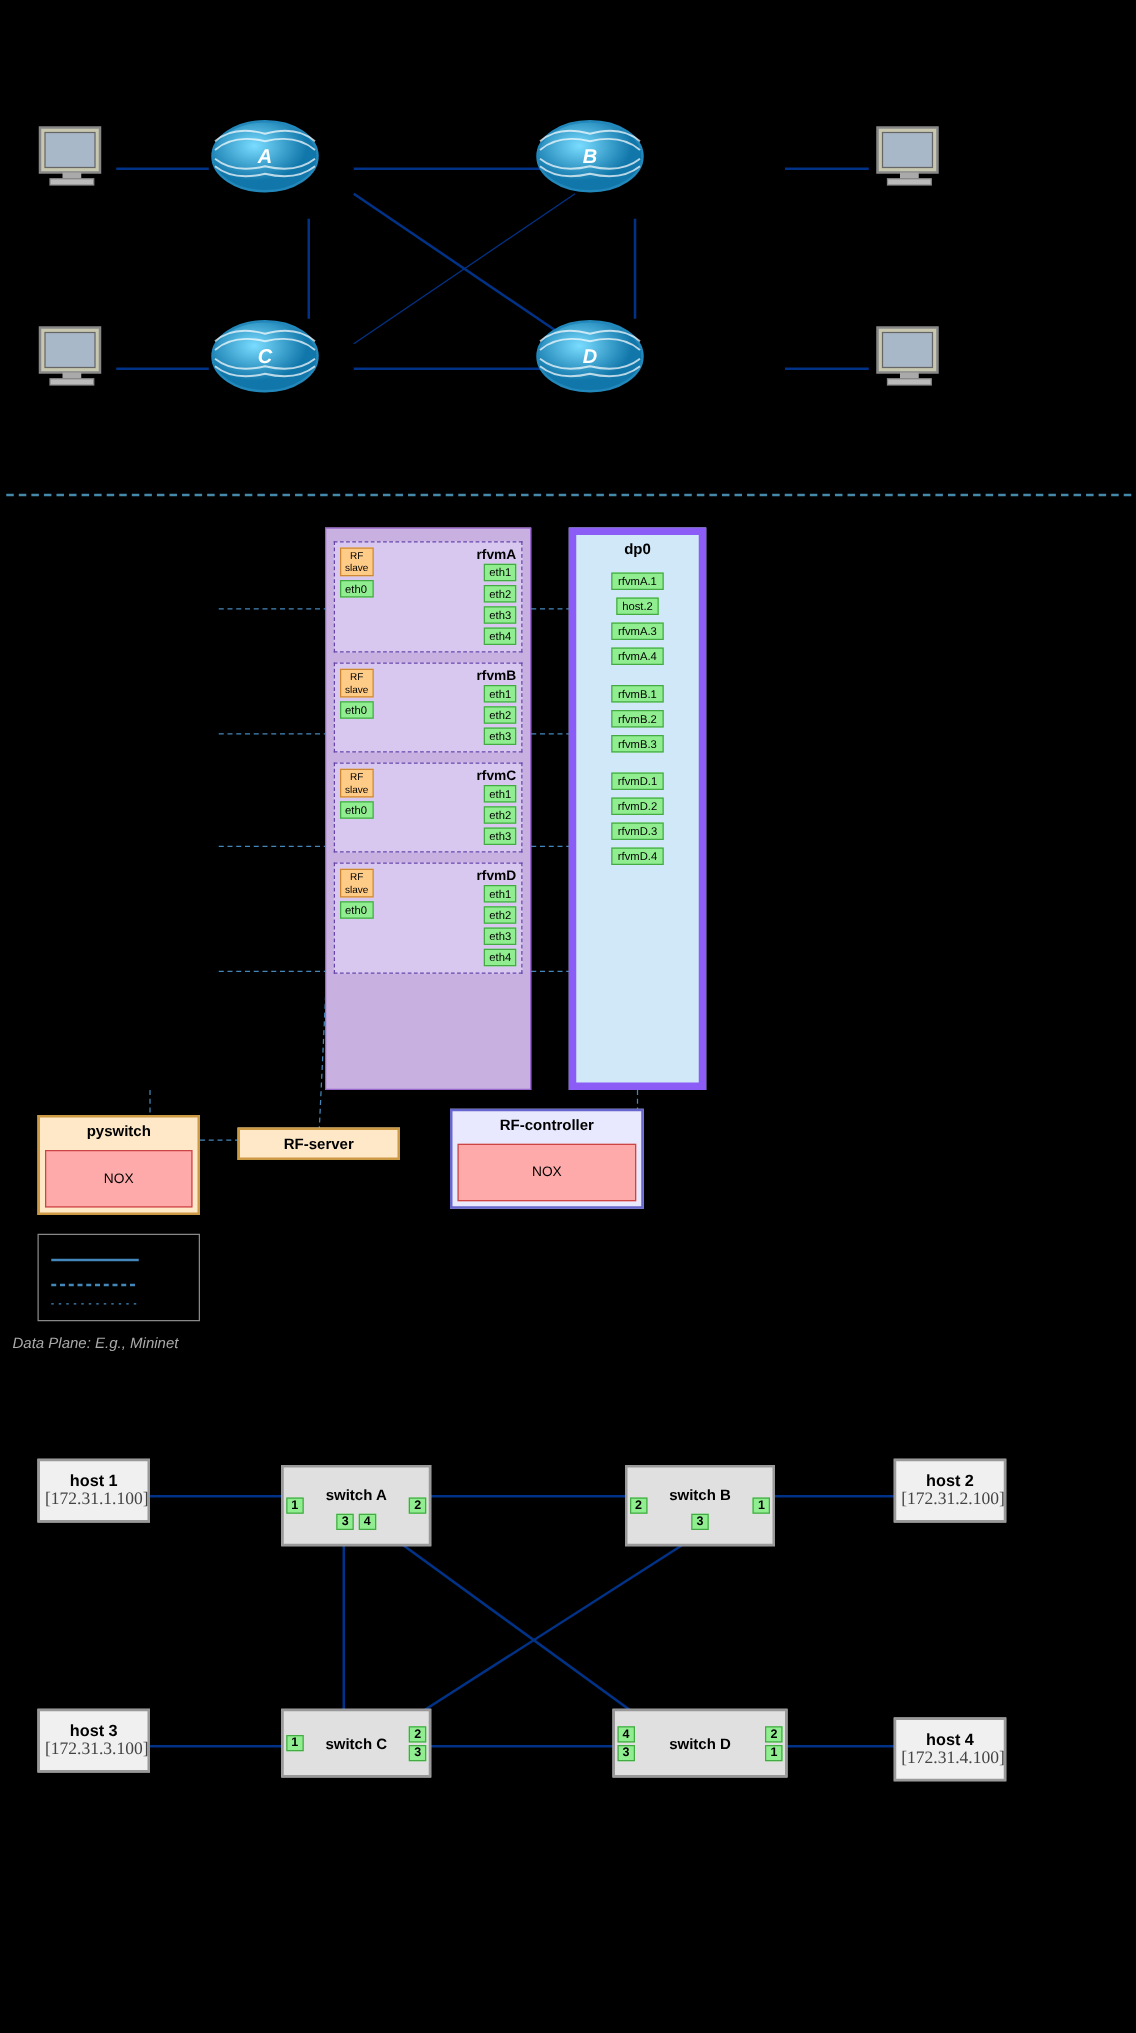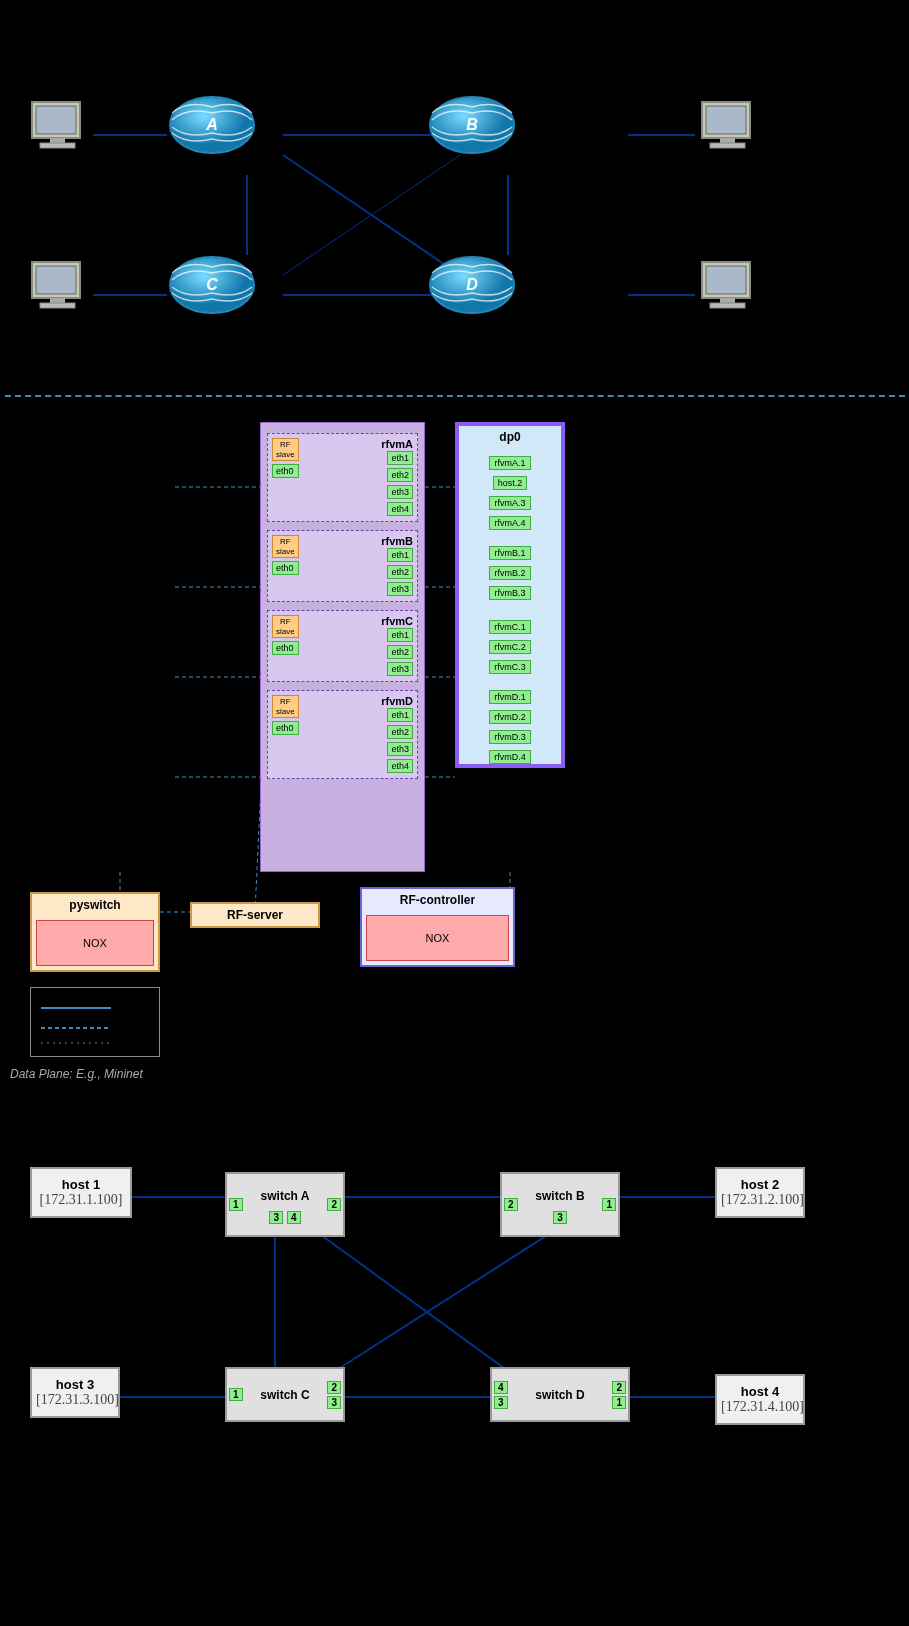--- a/index.html
+++ b/index.html
@@ -104,23 +104,23 @@
       background: #c8b0e0;
       border: 1px solid #9966cc;
     }
 
     
     .dp0-box {
       position: absolute;
       left: 455px;
       top: 20px;
       width: 110px;
-      height: 346px;
+      height: 450px;
       background: #d0e8f8;
-      border: 4px solid #8b5cf6;
+      border: 6px solid #8b5cf6;
     }
 
     
     .rfvm-box {
       position: relative;
       border: 1px dashed #6644aa;
       margin: 8px 6px;
       padding: 4px;
       background: #d8c8f0;
     }
@@ -527,25 +527,20 @@
       <span class="iface-badge">rfvmA.1</span>
       <span class="iface-badge">host.2</span>
       <span class="iface-badge">rfvmA.3</span>
       <span class="iface-badge">rfvmA.4</span>
     </div>
     <div class="iface-row" style="margin-top:12px;flex-direction:column;align-items:center;gap:2px;">
       <span class="iface-badge">rfvmB.1</span>
       <span class="iface-badge">rfvmB.2</span>
       <span class="iface-badge">rfvmB.3</span>
     </div>
-    <div class="iface-row" style="margin-top:16px;flex-direction:column;align-items:center;gap:2px;">
-      <span class="iface-badge">rfvmC.1</span>
-      <span class="iface-badge">rfvmC.2</span>
-      <span class="iface-badge">rfvmC.3</span>
-    </div>
     <div class="iface-row" style="margin-top:12px;flex-direction:column;align-items:center;gap:2px;">
       <span class="iface-badge">rfvmD.1</span>
       <span class="iface-badge">rfvmD.2</span>
       <span class="iface-badge">rfvmD.3</span>
       <span class="iface-badge">rfvmD.4</span>
     </div>
   </div>
 
   <div class="bottom-box pyswitch-box" style="position:absolute;left:30px;top:490px;">
     <div class="box-title">pyswitch</div>
@@ -589,21 +584,21 @@
 
     <line x1="560" y1="125" x2="310" y2="285" stroke="#003388" stroke-width="2"></line>
 
     <line x1="330" y1="295" x2="495" y2="295" stroke="#003388" stroke-width="2"></line>
 
     <line x1="120" y1="295" x2="230" y2="295" stroke="#003388" stroke-width="2"></line>
 
     <line x1="620" y1="295" x2="715" y2="295" stroke="#003388" stroke-width="2"></line>
   </svg>
 
-  <div class="host-box" style="left:30px;top:65px;width:102px;">
+  <div class="host-box" style="left:30px;top:65px;width:90px;">
     <div class="host-name">host 1</div>
     <div class="host-ip">[172.31.1.100]</div>
   </div>
 
   <div class="host-box" style="left:715px;top:65px;width:90px;">
     <div class="host-name">host 2</div>
     <div class="host-ip">[172.31.2.100]</div>
   </div>
 
   <div class="host-box" style="left:30px;top:265px;width:90px;">

